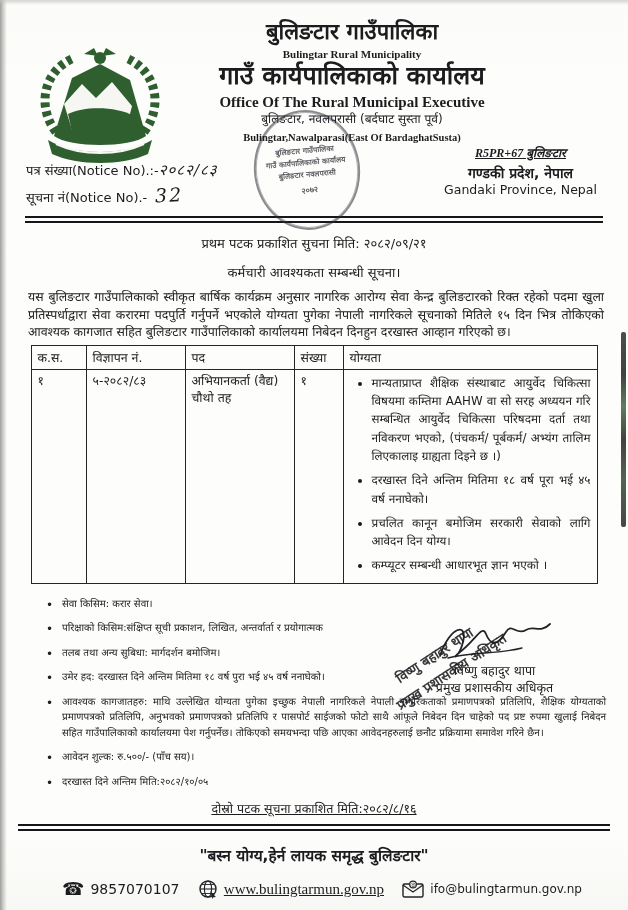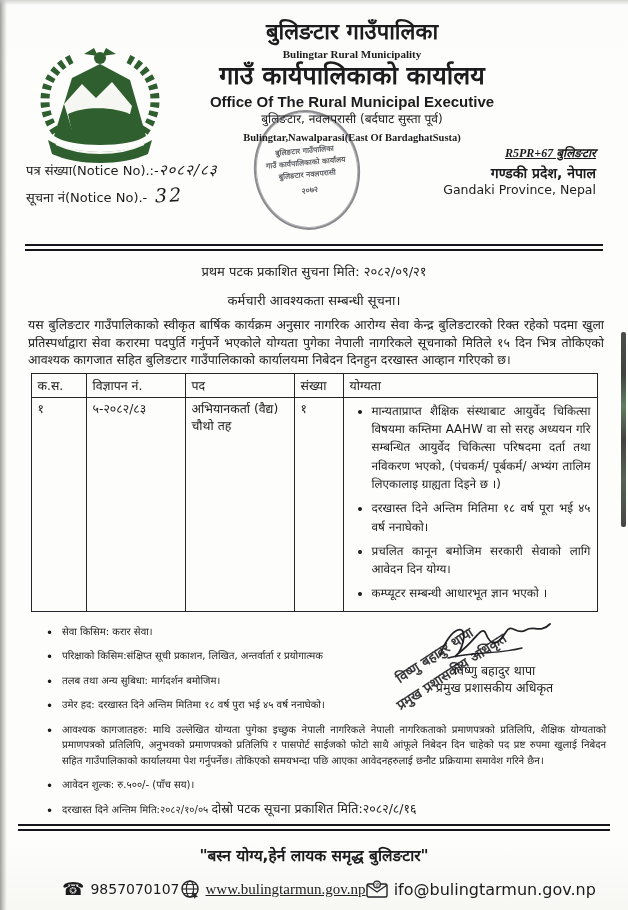--- a/index.html
+++ b/index.html
@@ -10,42 +10,42 @@
   }
   
   .scan-left{position:absolute;left:0;top:0;width:7px;height:100%;
     background:linear-gradient(to right,#8f8f8d,#cfcfcb 55%,rgba(255,255,255,0));opacity:.85;}
   .scan-top{position:absolute;top:0;left:0;right:0;height:5px;
     background:linear-gradient(#c4c4c0,rgba(255,255,255,0));opacity:.7;}
   .scan-right-strip{position:absolute;right:2px;top:332px;width:5px;height:195px;
     background:linear-gradient(#1d241d 0%,#11150f 22%,#3a5d3a 38%,#15130f 55%,#2c3b2a 75%,#191a16 100%);
     opacity:.8;border-radius:2px;}
   
-  .header{position:relative;height:244px;}
+  .header{position:relative;height:216px;}
   .logo{position:absolute;left:34px;top:44px;width:132px;height:142px;}
   .header-center{position:absolute;left:128px;right:52px;top:20px;text-align:center;line-height:1.12;}
   .np-title1{font-size:22px;font-weight:bold;}
   .en-title1{font-family:"Liberation Serif",serif;font-weight:bold;font-size:11px;margin-top:3px;}
   .np-title2{font-size:25px;font-weight:bold;margin-top:2px;}
-  .en-title2{font-family:Liberation Sans, sans-serif;font-weight:bold;font-size:15px;margin-top:4px;}
+  .en-title2{font-family:Liberation Serif, serif;font-weight:bold;font-size:15px;margin-top:4px;}
   .np-addr{font-size:12px;margin-top:2px;}
   .en-addr{font-family:"Liberation Serif",serif;font-weight:bold;font-size:10.5px;margin-top:6px;}
   .round-stamp{
     position:absolute;left:254px;top:110px;width:102px;height:116px;border-radius:50%;
     border:2px solid rgba(45,46,52,.55);
     box-shadow:inset 0 0 0 2px rgba(45,46,52,.0), inset 0 0 0 1px rgba(45,46,52,.35);
     transform:rotate(-8deg);display:flex;flex-direction:column;justify-content:center;
     align-items:center;gap:2px;color:rgba(40,41,47,.75);pointer-events:none;
   }
   .round-stamp .s-line{font-size:7.5px;font-weight:bold;white-space:nowrap;transform:rotate(3deg);}
   .round-stamp .s-year{font-size:8px;font-weight:bold;margin-top:3px;}
   .ref-left{position:absolute;left:26px;top:160px;font-size:13px;line-height:1.45;}
   .handwrite{font-family:"DejaVu Serif",serif;font-style:italic;font-size:15px;letter-spacing:1px;}
   .handwrite.big{font-size:19px;letter-spacing:2px;display:inline-block;transform:rotate(-3deg);padding-left:8px;}
-  .ref-right{position:absolute;right:32px;top:146px;width:175px;text-align:right;line-height:1.3;}
+  .ref-right{position:absolute;right:20px;top:146px;width:175px;text-align:center;line-height:1.3;}
   .pluscode{font-family:"Liberation Serif",serif;font-style:italic;font-weight:bold;font-size:12px;
     text-decoration:underline;margin-bottom:2px;}
   .prov-np{font-size:14px;font-weight:bold;}
   .prov-en{font-size:12.5px;}
   .rule-double{width:578px;margin:0 auto;height:3px;border-top:2px solid #15151a;border-bottom:2px solid #15151a;}
   
   .center-line{text-align:center;font-size:13px;margin-top:11px;}
   .center-line.sub{}
   .body-par{margin:7px 24px 0 28px;font-size:12.4px;line-height:1.42;text-align:justify;}
   table.vac{border-collapse:collapse;margin:4px auto 0;width:567px;}
@@ -63,28 +63,28 @@
   .signature-block{position:absolute;right:26px;top:618px;width:215px;text-align:center;}
   .sig-svg{display:block;margin:0 auto -4px;}
   .sig-name{font-size:12.5px;}
   .sig-title{font-size:12.5px;}
   .sig-stamp{position:absolute;left:4px;top:52px;transform:rotate(-33deg);transform-origin:left top;
     font-weight:bold;font-size:13.5px;color:rgba(28,28,32,.88);white-space:nowrap;line-height:1.7;
     text-align:left;pointer-events:none;}
   .sig-stamp .l2{margin-left:-14px;}
   
   .footer{position:absolute;left:0;right:0;top:800px;}
-  .second-publish{text-align:center;font-size:12.5px;margin-bottom:7px;}
+  .second-publish{text-align:center;font-size:12.5px;margin-bottom:7px;text-decoration:underline;}
   .footer .rule-double{width:592px;}
   .slogan{text-align:center;font-weight:bold;font-size:15.5px;margin-top:13px;}
   .contacts{display:flex;align-items:center;justify-content:space-between;margin:13px 46px 0 62px;}
   .contact-item{display:flex;align-items:center;gap:6px;font-size:14px;}
   .glyph-icon{font-size:18px;line-height:1;}
   .website{font-family:"Liberation Serif",serif;text-decoration:underline;font-size:15px;}
-  .email{font-size:16px;}
+  .email{font-size:12px;}
 </style>
 </head>
 <body>
 
 <div class="page">
   <div class="scan-left"></div>
   <div class="scan-top"></div>
   <div class="scan-right-strip"></div>
 
   <header class="header">

